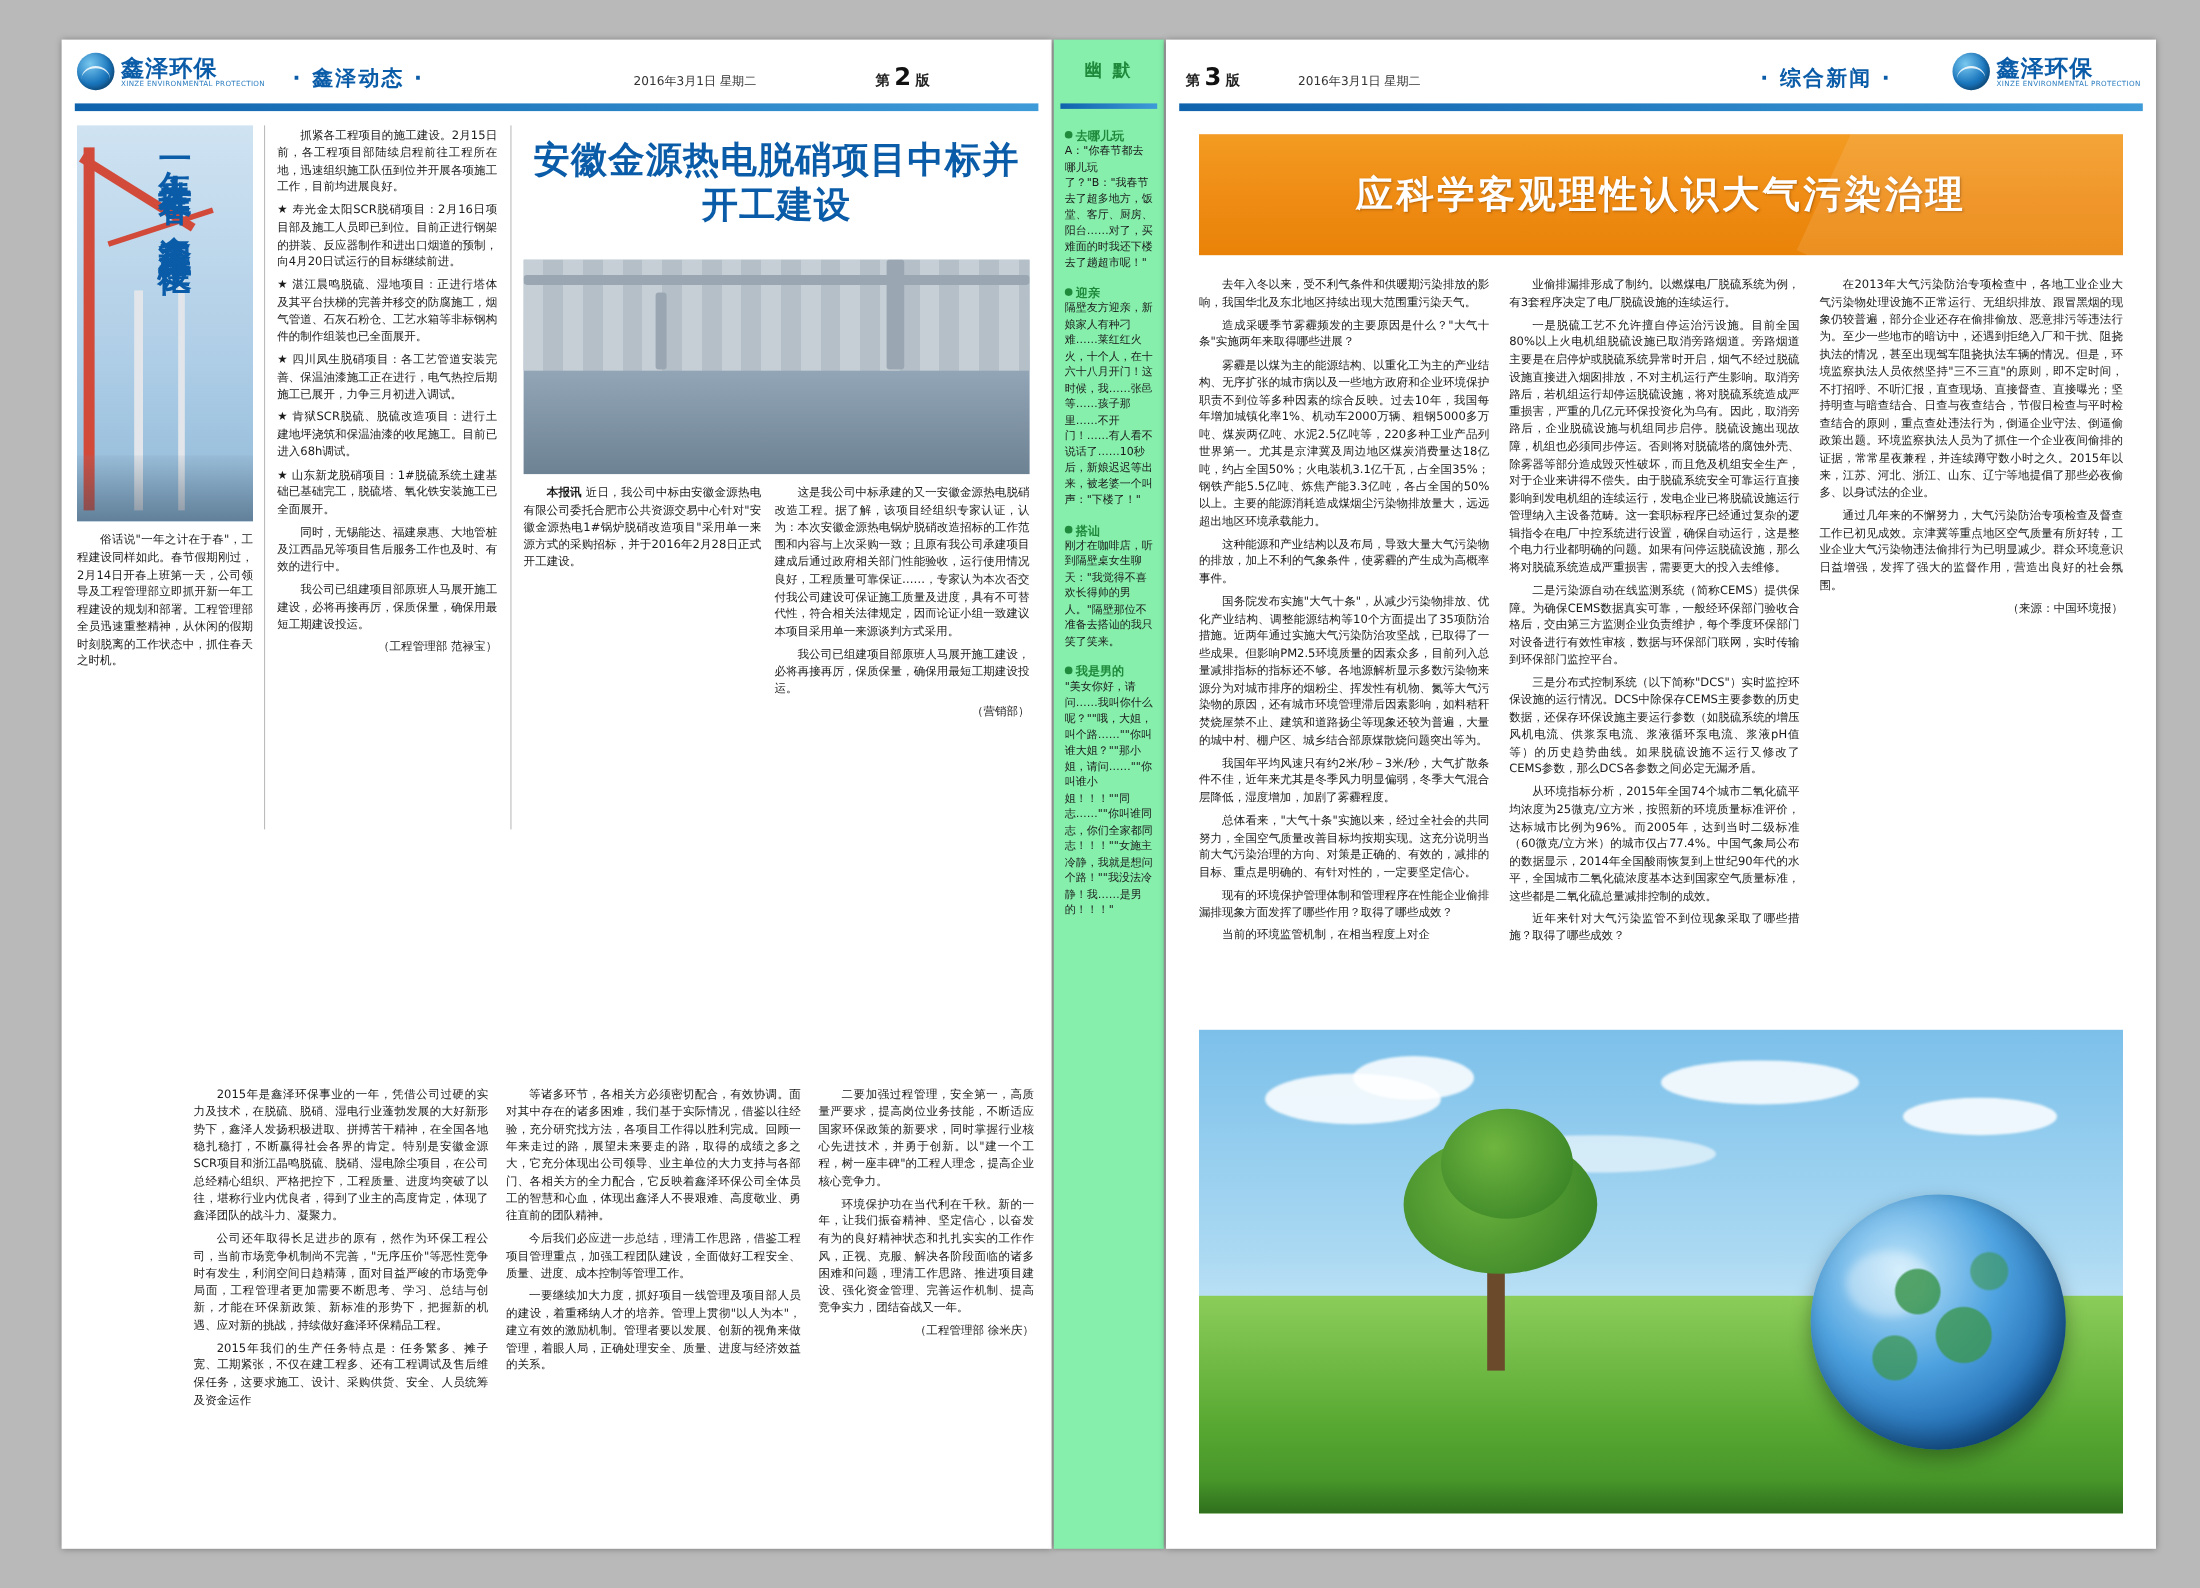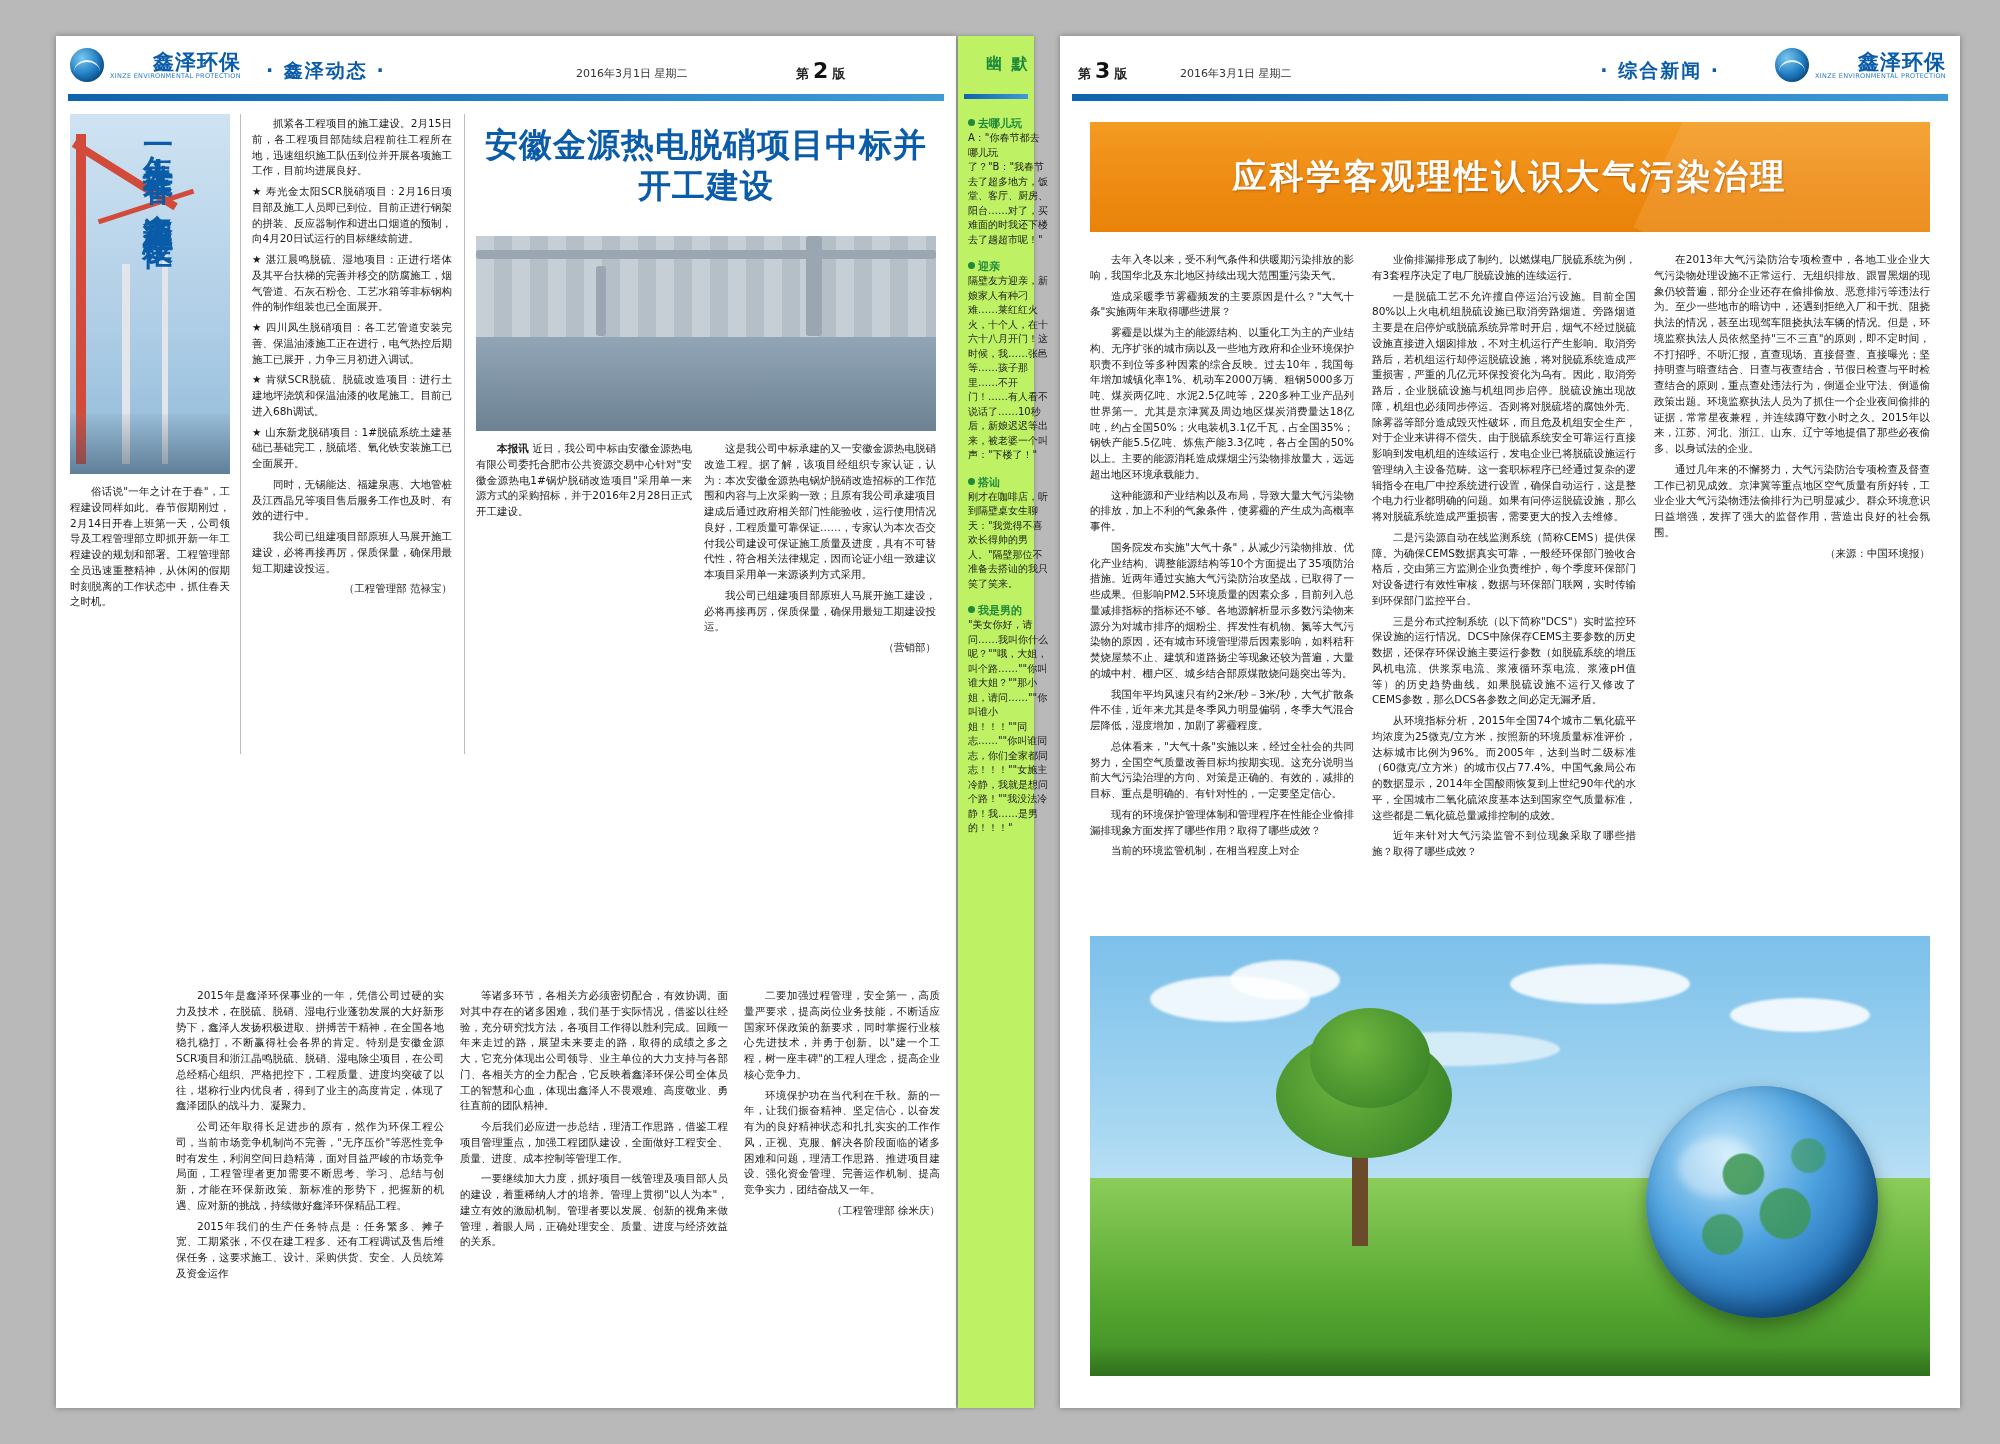--- a/index.html
+++ b/index.html
@@ -1,24 +1,24 @@
 <!DOCTYPE html>
 <html><head>
 <meta charset="utf-8">
 <style>
   html,body{margin:0;padding:0;background:#b8b8b8;}
   body{font-family:"DejaVu Sans","Liberation Sans",sans-serif;}
   .page{position:relative;width:2000px;height:1444px;background:#b9b9b9;overflow:hidden;}
   .sheet{position:absolute;background:#ffffff;}
   .left-sheet{left:56px;top:36px;width:900px;height:1372px;box-shadow:0 0 6px rgba(0,0,0,.35);}
   .right-sheet{left:1060px;top:36px;width:900px;height:1372px;box-shadow:0 0 6px rgba(0,0,0,.35);}
-  .mid-sheet{left:958px;top:36px;width:76px;height:1372px;background:#bef264;box-shadow:0 0 4px rgba(0,0,0,.3);}
-
-  
-  .masthead{position:absolute;left:0;top:0;width:100%;height:64px;text-align:right;}
+  .mid-sheet{left:958px;top:36px;width:100px;height:1372px;background:#86efac;box-shadow:0 0 4px rgba(0,0,0,.3);}
+
+  
+  .masthead{position:absolute;left:0;top:0;width:100%;height:64px;}
   .logo-wrap{display:flex;align-items:center;gap:6px;}
   .logo-globe{width:34px;height:34px;border-radius:50%;
      background:radial-gradient(circle at 35% 30%,#79c8ef 0%,#1a76bd 55%,#0d4f86 100%);
      position:relative;box-shadow:inset -2px -2px 4px rgba(0,0,0,.25);}
   .logo-globe:after{content:"";position:absolute;left:4px;top:12px;width:26px;height:10px;
      border-top:2px solid rgba(255,255,255,.85);border-radius:50%/100% 100% 0 0;}
   .logo-text{line-height:1.05;}
   .logo-cn{font-family:"DejaVu Sans",sans-serif;font-size:21px;font-weight:bold;color:#0b5ca8;letter-spacing:1px;}
   .logo-en{font-size:6.5px;color:#2a7cc0;letter-spacing:.3px;}
   .section-tag{font-size:19px;font-weight:bold;color:#0b5ca8;letter-spacing:2px;}

